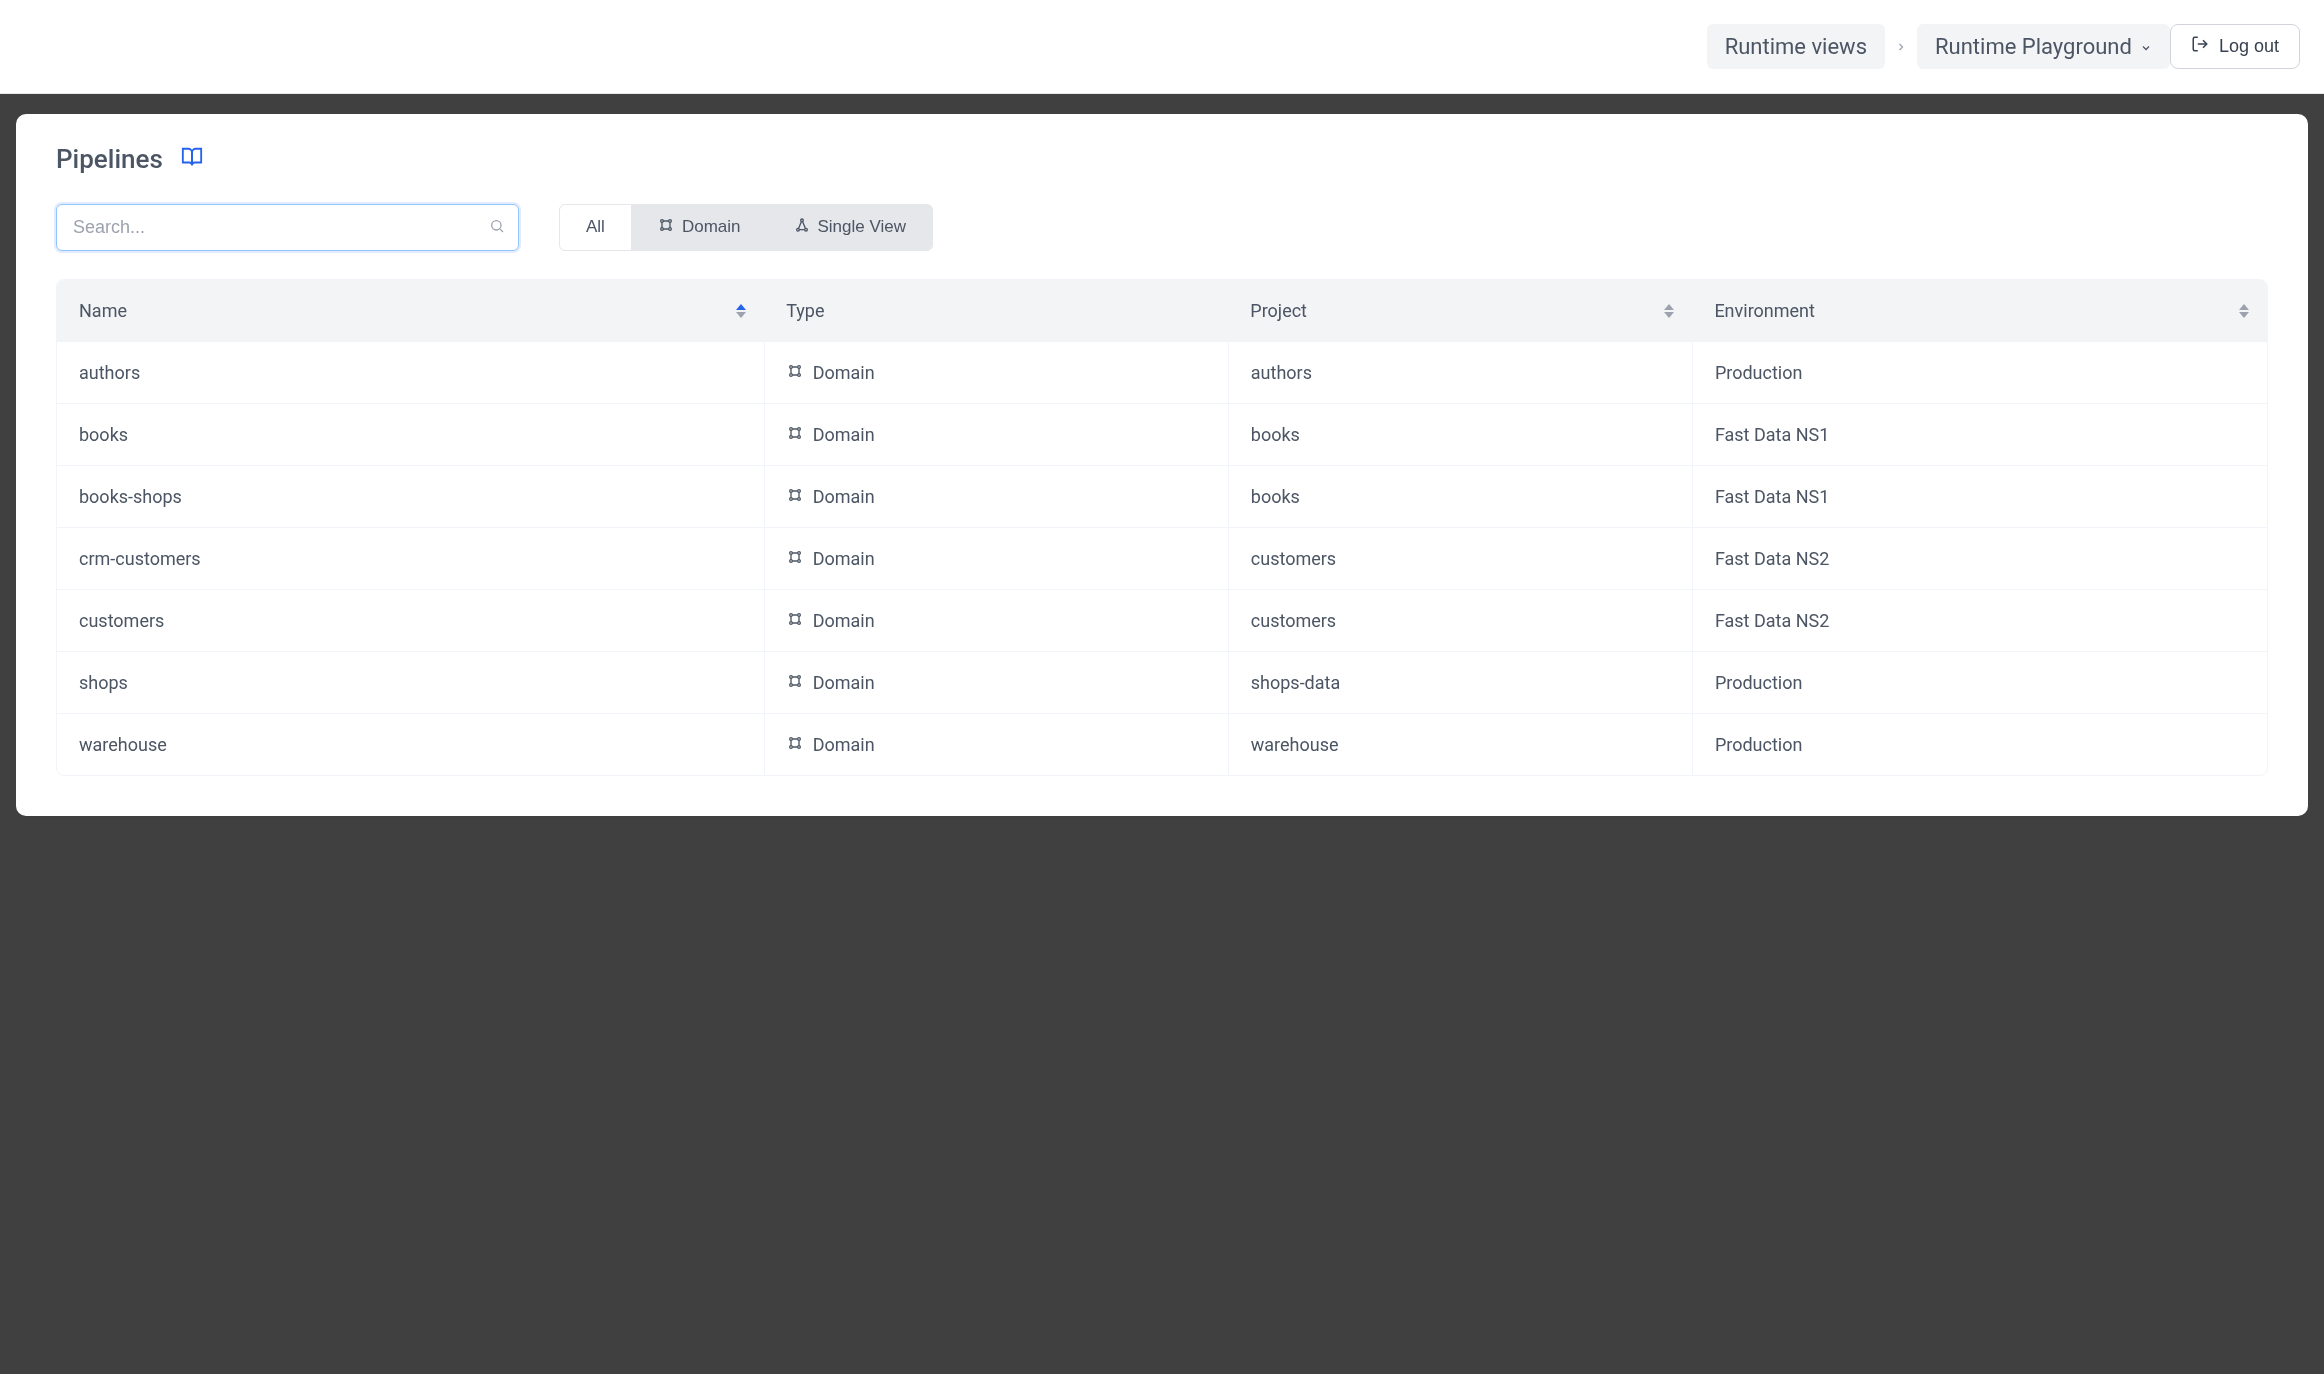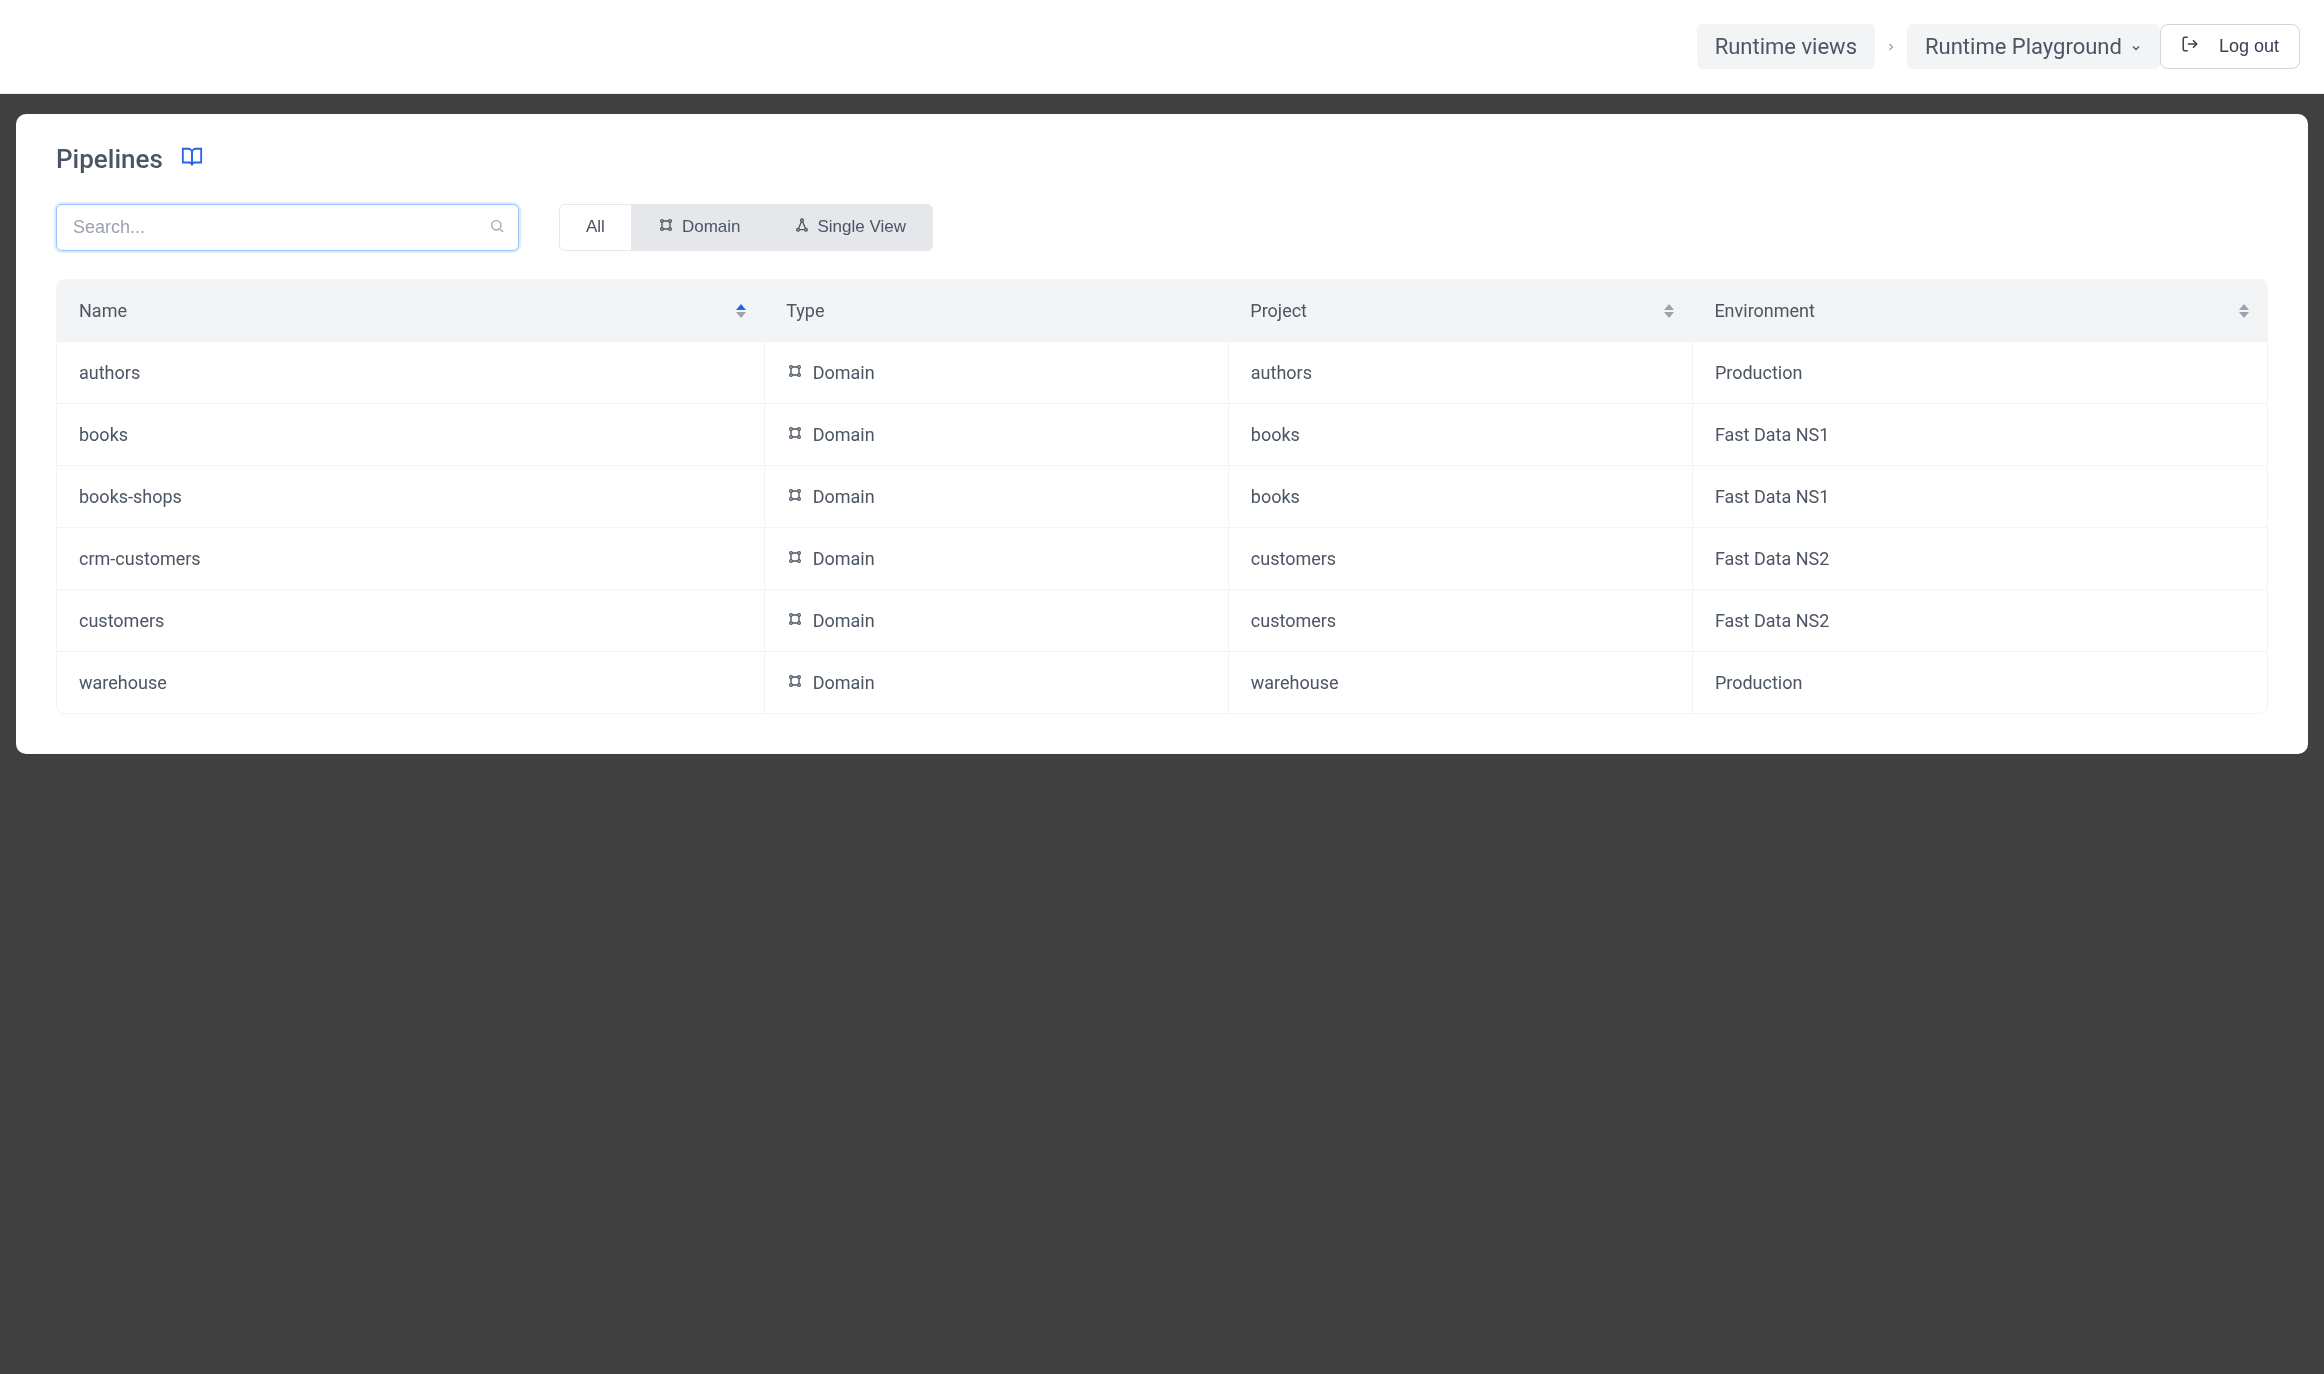--- a/index.html
+++ b/index.html
@@ -32,21 +32,21 @@
     align-items: center;
     gap: 8px;
   }
   .crumb-sep {
     color: #9ca3af;
     font-size: 18px;
   }
   .logout-btn {
     display: inline-flex;
     align-items: center;
-    gap: 20px;
+    gap: 10px;
     border: 1px solid #d1d5db;
     background: #ffffff;
     border-radius: 8px;
     padding: 10px 20px;
     font-size: 18px;
     color: #374151;
     cursor: pointer;
   }
 
   .page-body {
@@ -379,20 +379,35 @@
                       <circle cx="6" cy="18" r="2"></circle>
                       <circle cx="18" cy="18" r="2"></circle>
                       <path d="M8 6h8M8 18h8M6 8v8M18 8v8"></path>
                     </svg></span>
                   <span>Domain</span>
                 </span></td>
               <td>customers</td>
               <td>Fast Data NS2</td>
             </tr>
             <tr class="row-vdiv">
+              <td>shops</td>
+              <td><span class="type-cell">
+                  <span><svg width="16" height="16" viewBox="0 0 24 24" fill="none" stroke="currentColor" stroke-width="2">
+                      <circle cx="6" cy="6" r="2"></circle>
+                      <circle cx="18" cy="6" r="2"></circle>
+                      <circle cx="6" cy="18" r="2"></circle>
+                      <circle cx="18" cy="18" r="2"></circle>
+                      <path d="M8 6h8M8 18h8M6 8v8M18 8v8"></path>
+                    </svg></span>
+                  <span>Domain</span>
+                </span></td>
+              <td>shops-data</td>
+              <td>Production</td>
+            </tr>
+            <tr class="row-vdiv">
               <td>warehouse</td>
               <td><span class="type-cell">
                   <span><svg width="16" height="16" viewBox="0 0 24 24" fill="none" stroke="currentColor" stroke-width="2">
                       <circle cx="6" cy="6" r="2"></circle>
                       <circle cx="18" cy="6" r="2"></circle>
                       <circle cx="6" cy="18" r="2"></circle>
                       <circle cx="18" cy="18" r="2"></circle>
                       <path d="M8 6h8M8 18h8M6 8v8M18 8v8"></path>
                     </svg></span>
                   <span>Domain</span>

